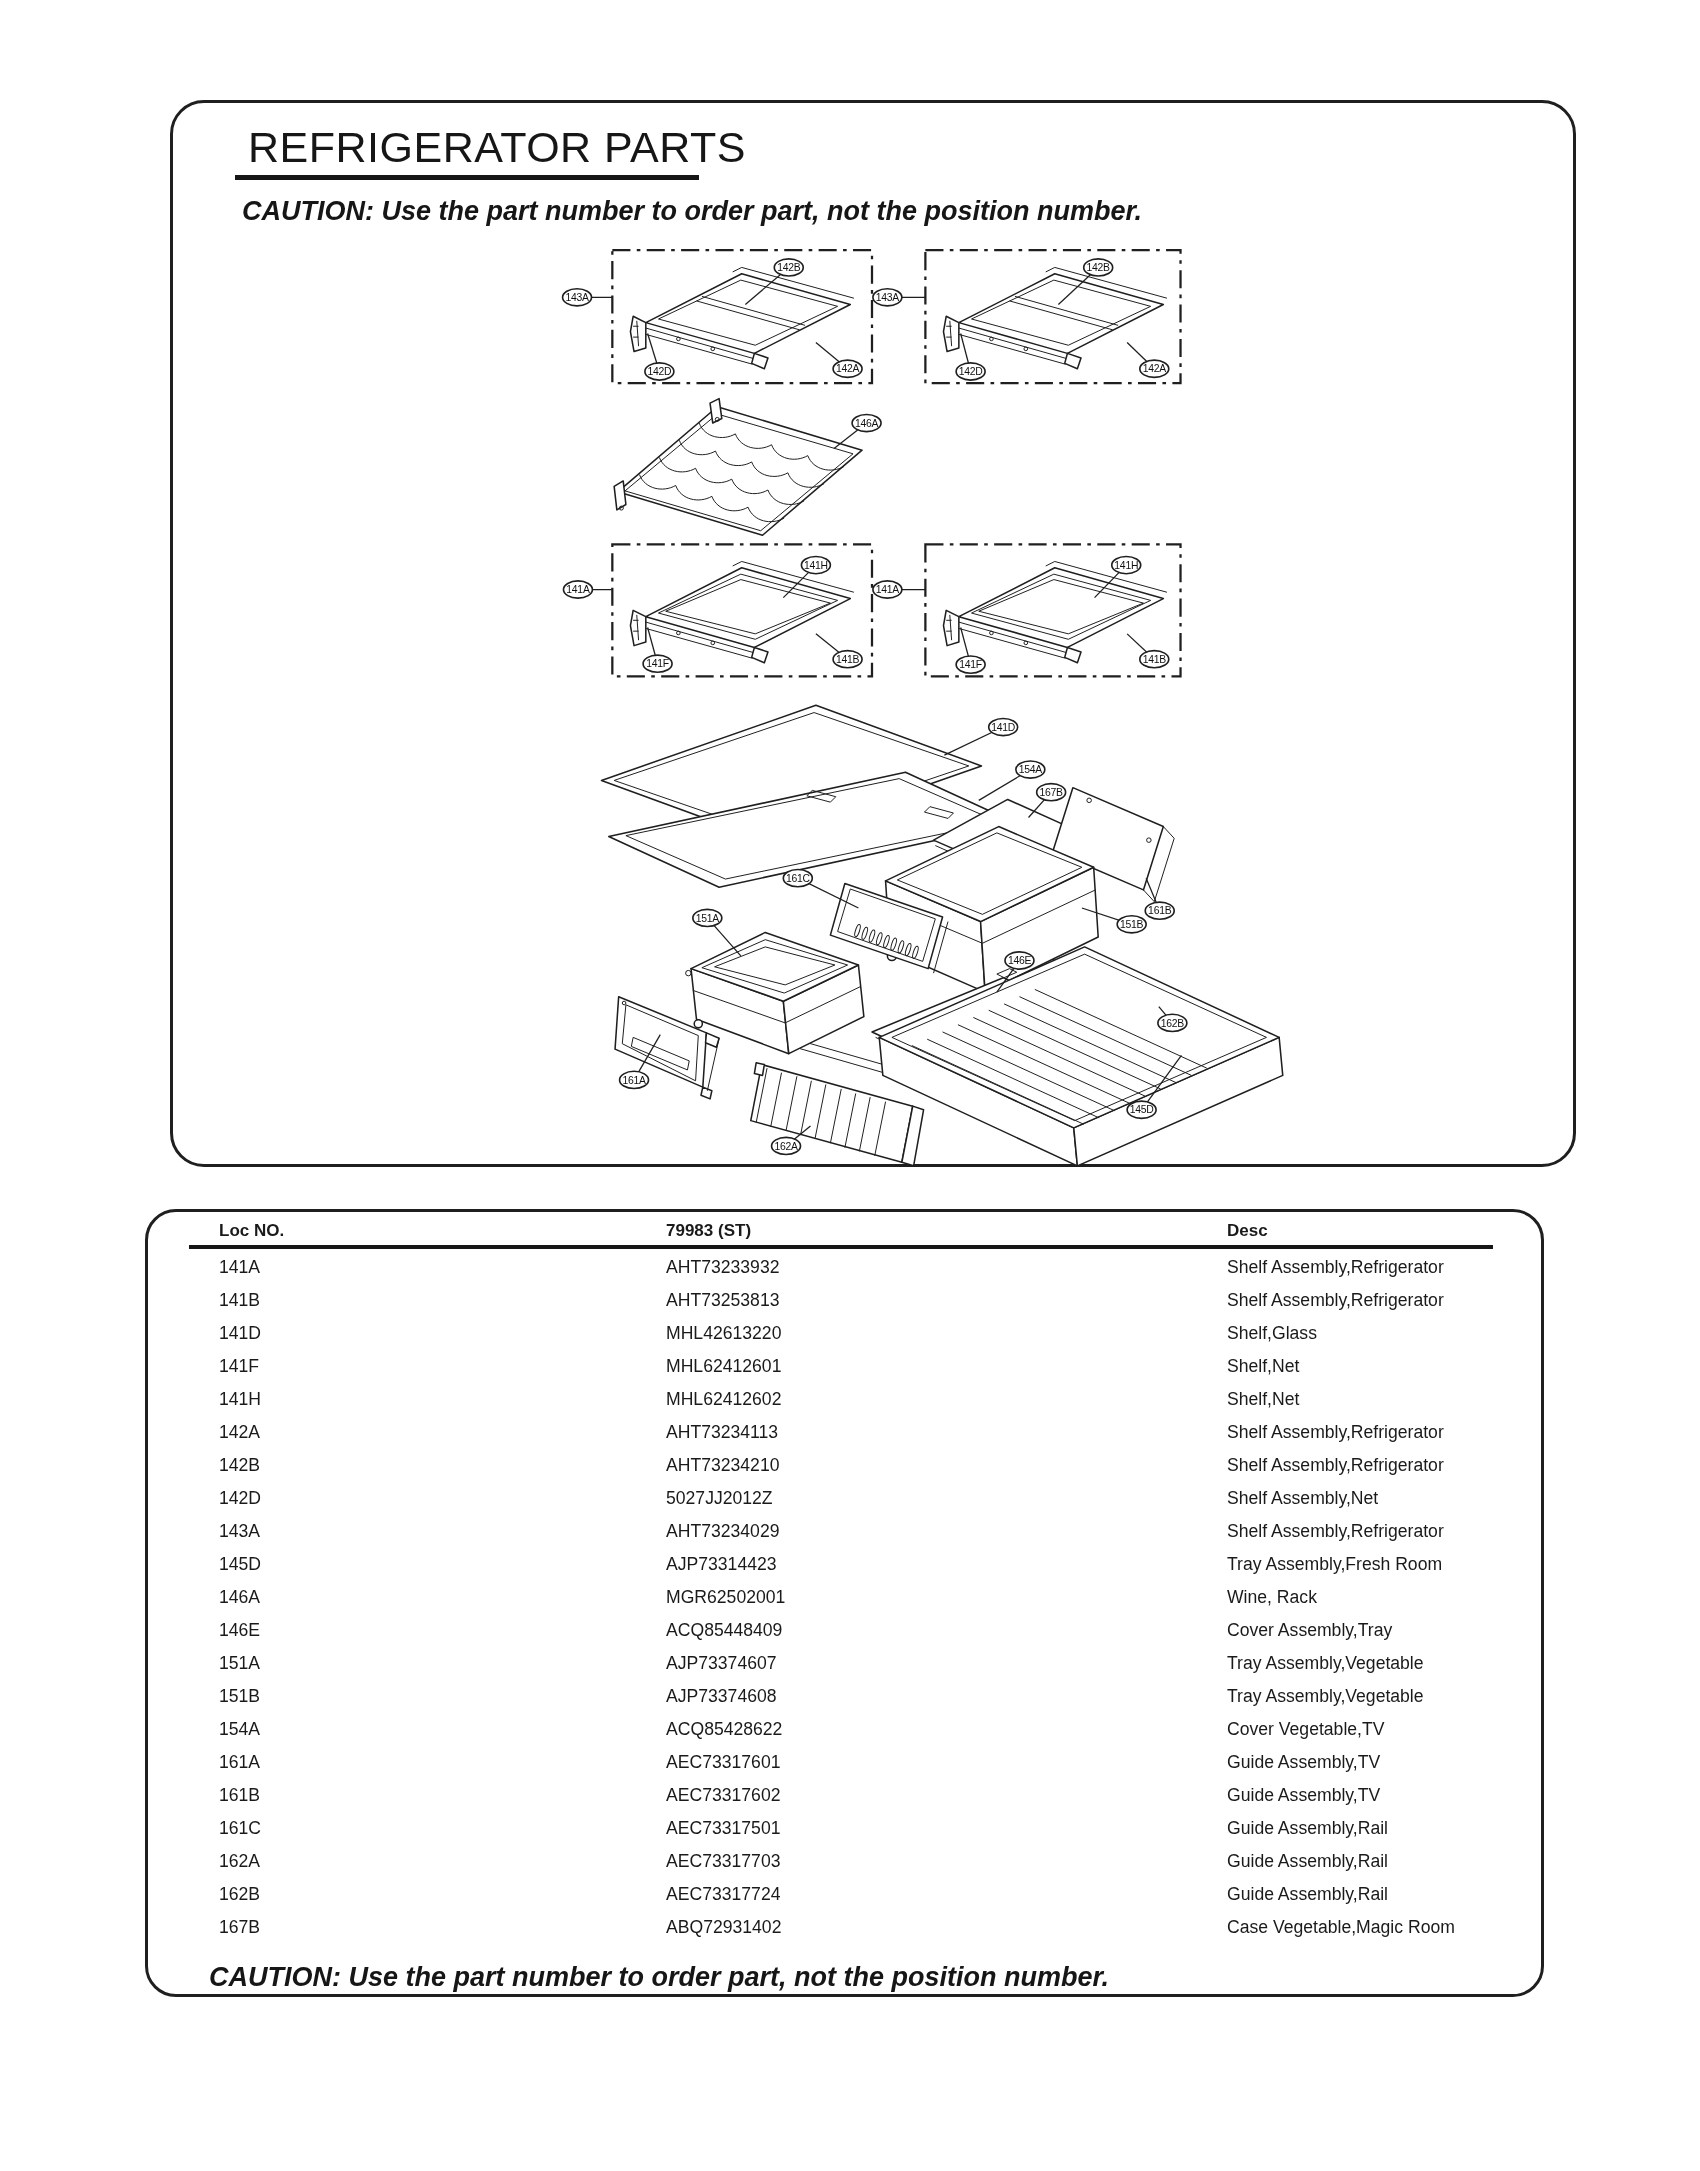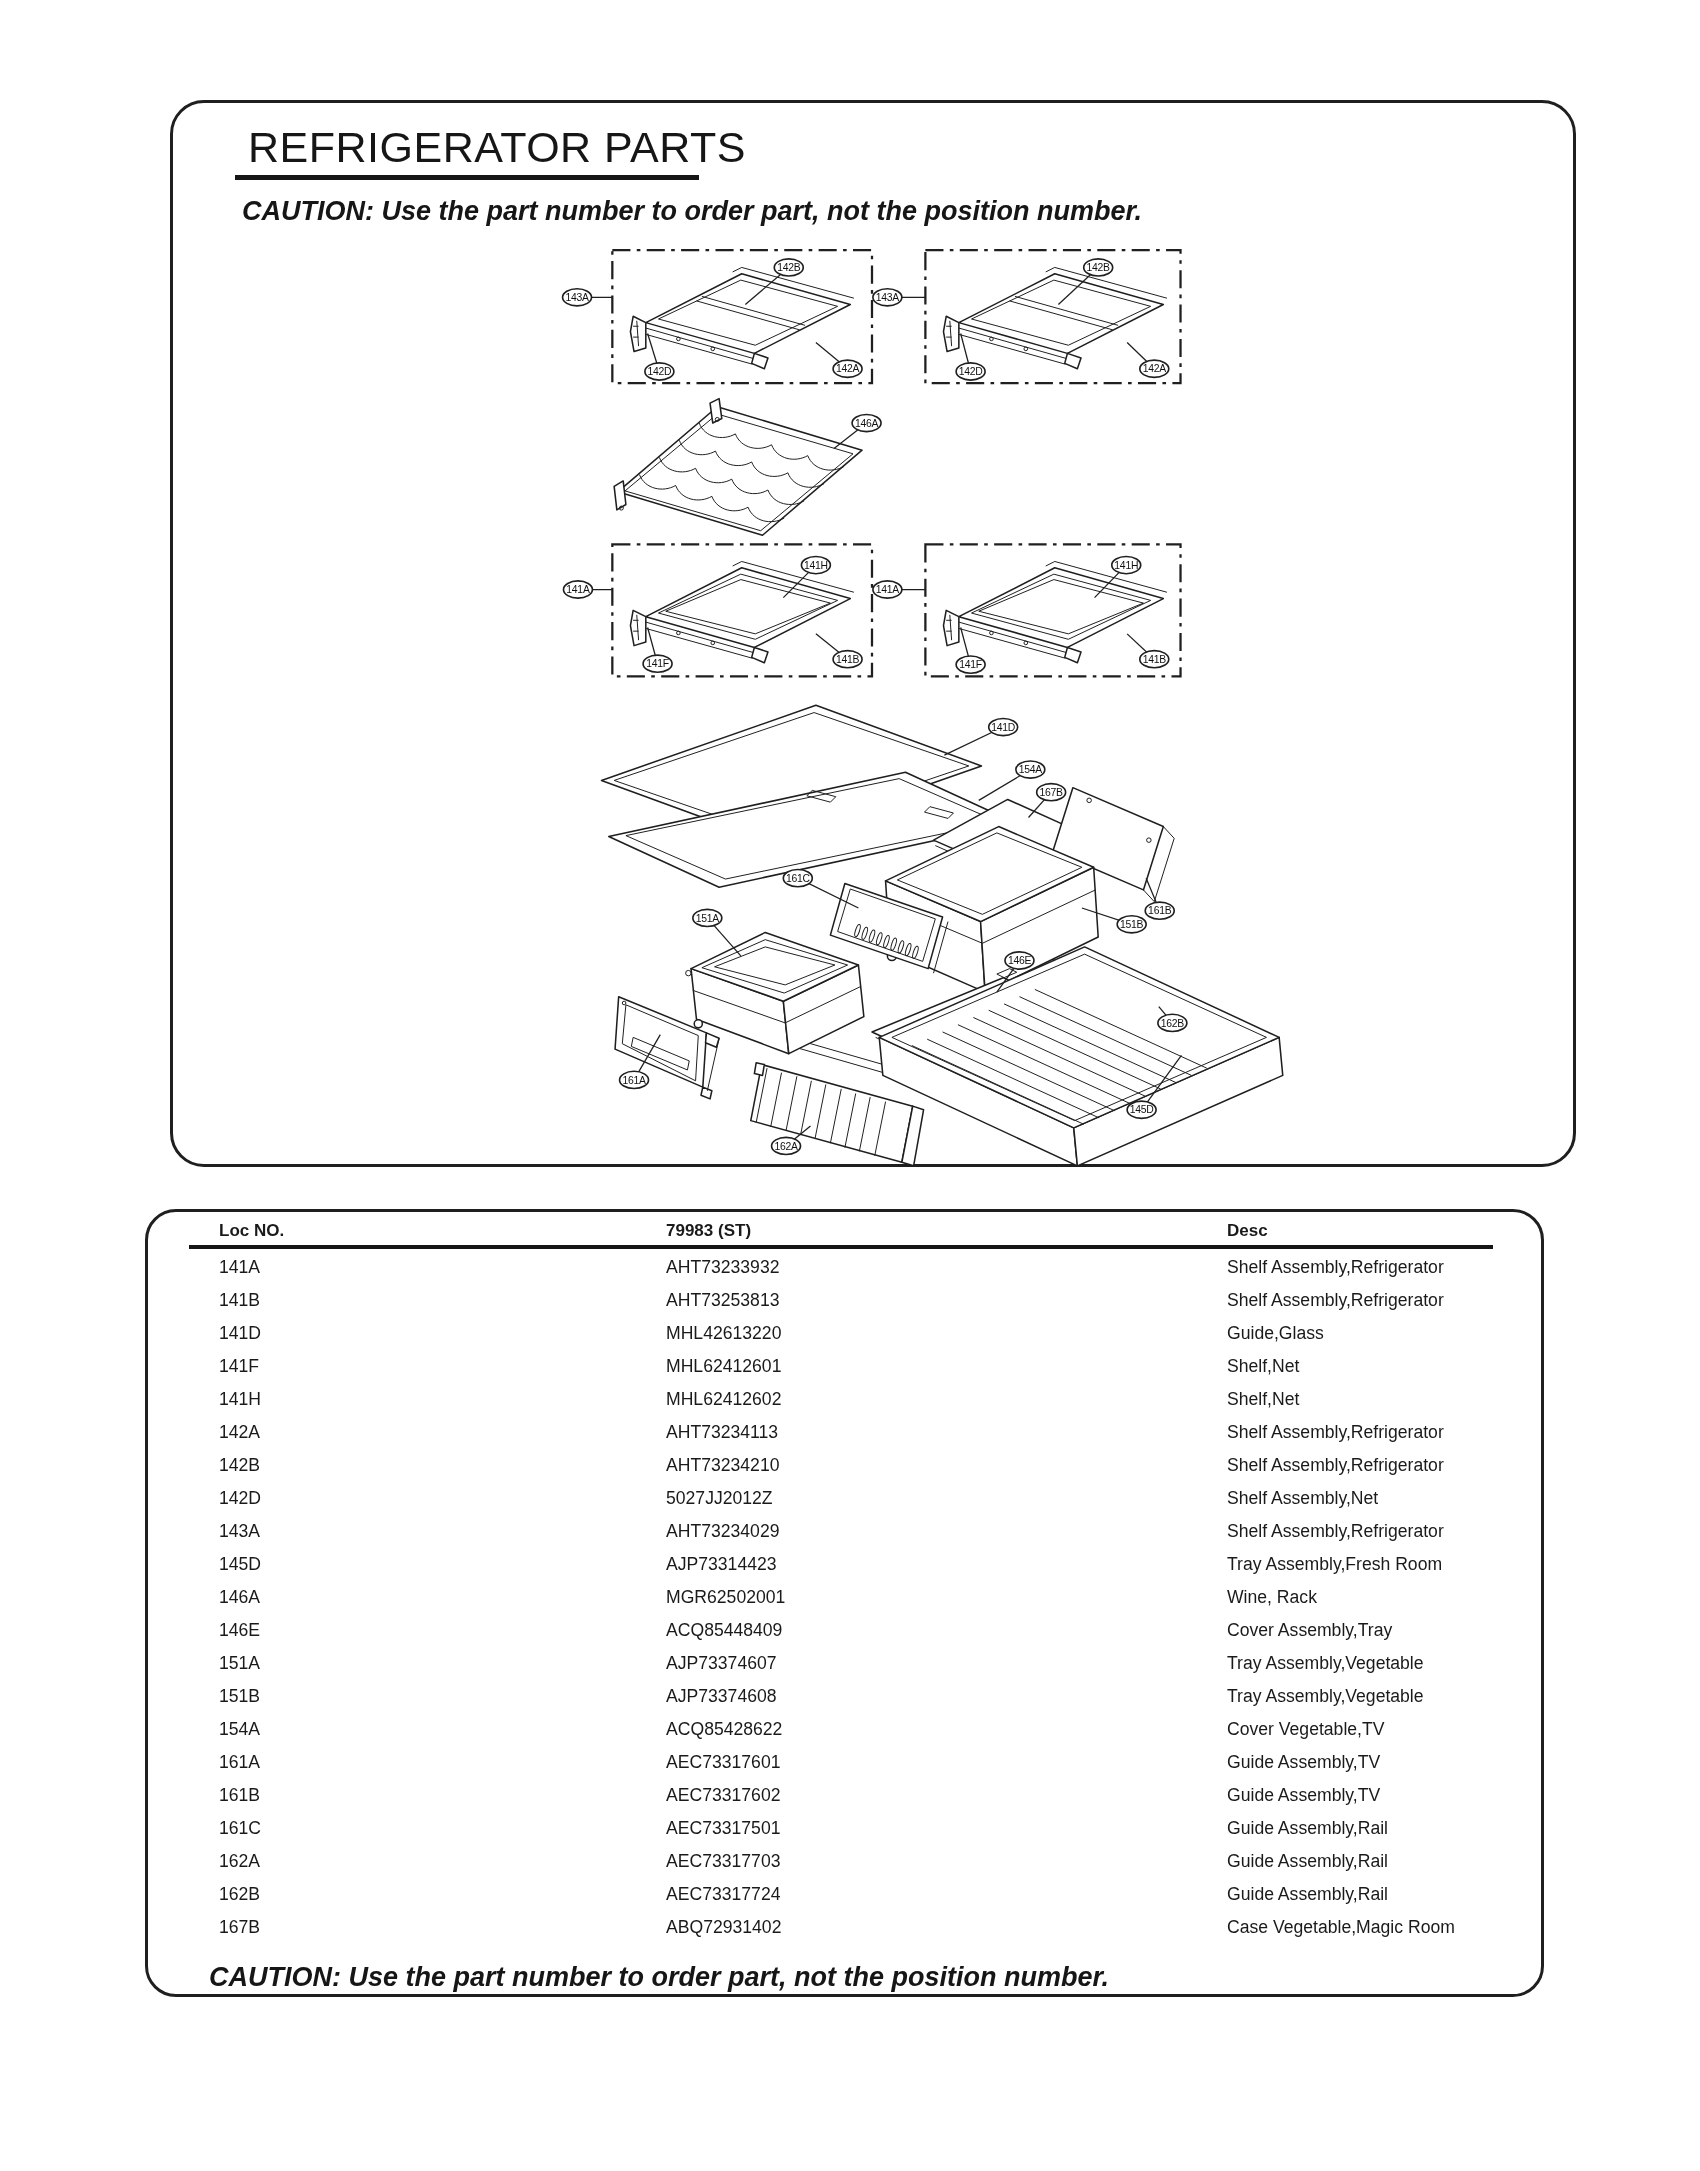--- a/index.html
+++ b/index.html
@@ -411,21 +411,21 @@
         <span class="c3">Shelf Assembly,Refrigerator</span>
       </div>
       <div class="trow">
         <span class="c1">141B</span>
         <span class="c2">AHT73253813</span>
         <span class="c3">Shelf Assembly,Refrigerator</span>
       </div>
       <div class="trow">
         <span class="c1">141D</span>
         <span class="c2">MHL42613220</span>
-        <span class="c3">Guide,Glass</span>
+        <span class="c3">Shelf,Glass</span>
       </div>
       <div class="trow">
         <span class="c1">141F</span>
         <span class="c2">MHL62412601</span>
         <span class="c3">Shelf,Net</span>
       </div>
       <div class="trow">
         <span class="c1">141H</span>
         <span class="c2">MHL62412602</span>
         <span class="c3">Shelf,Net</span>

